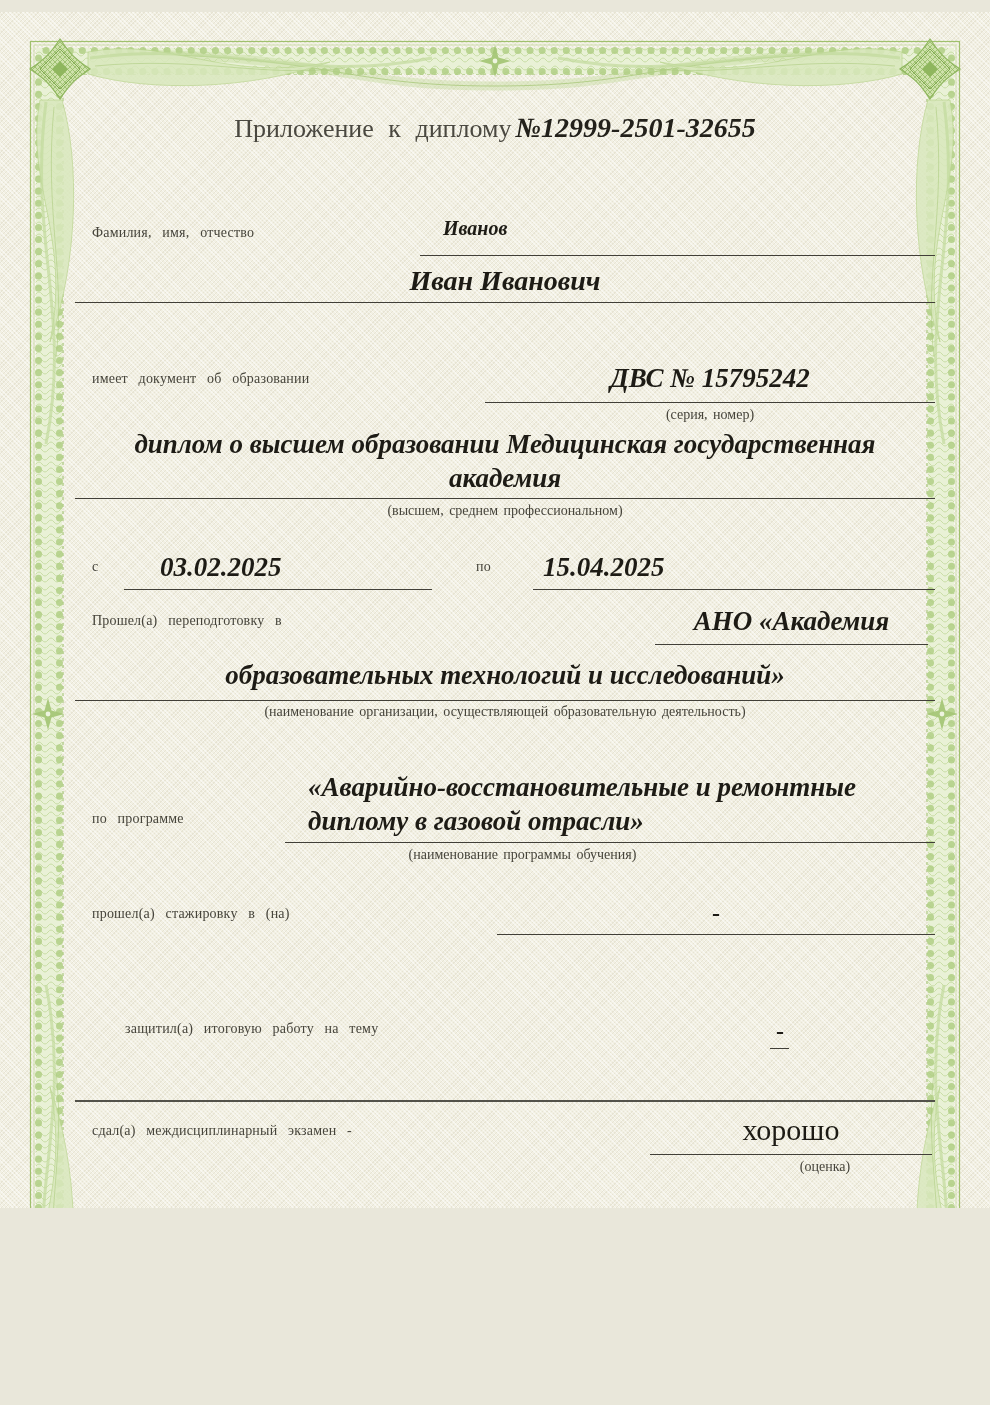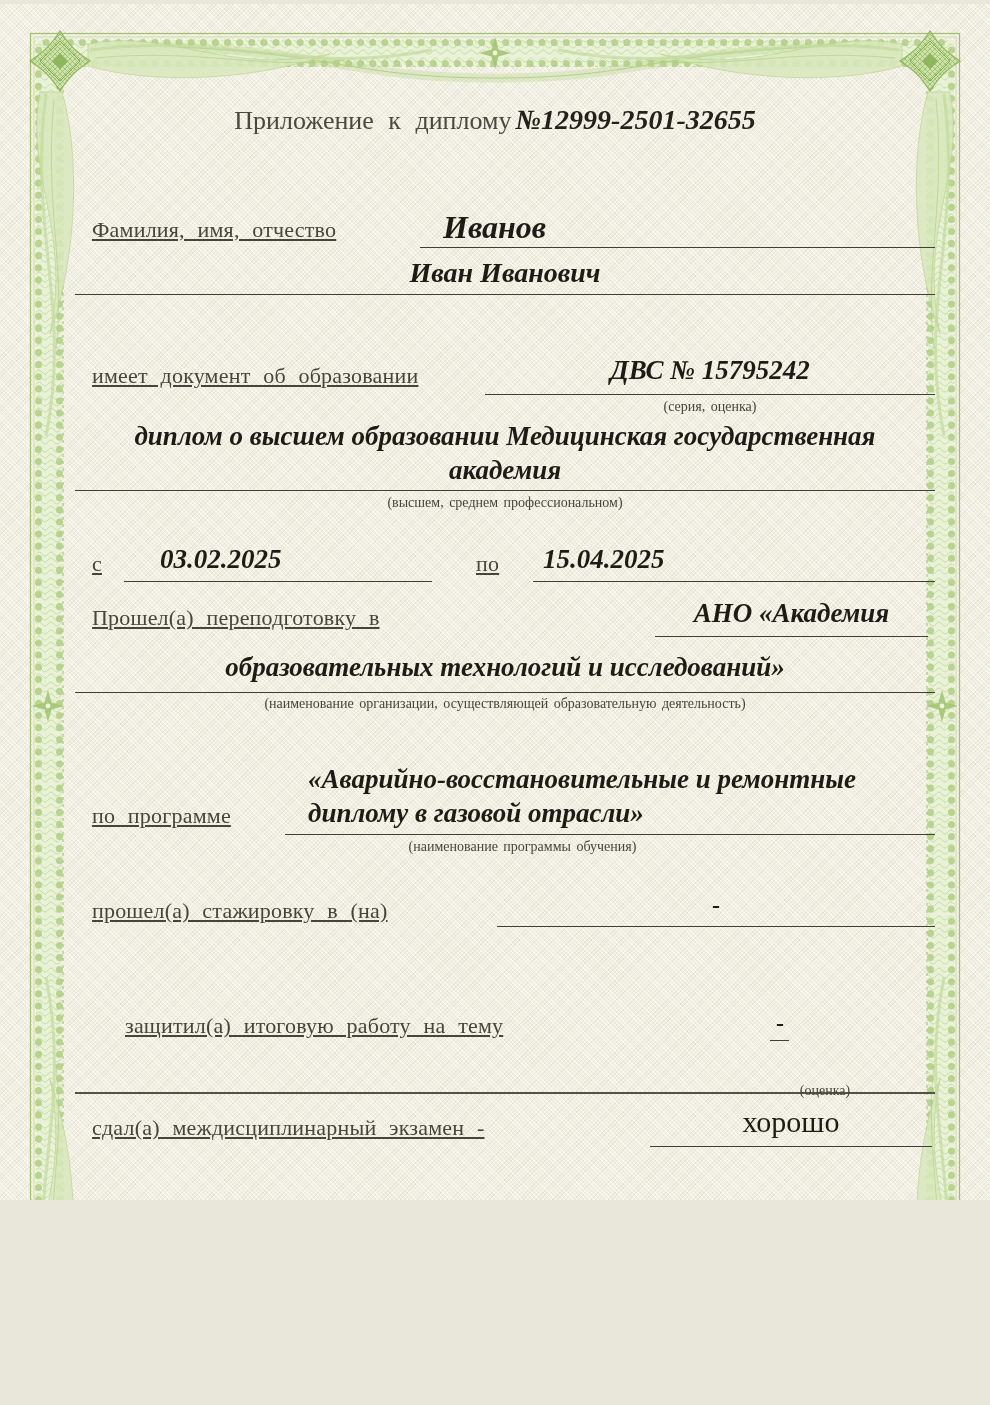--- a/index.html
+++ b/index.html
@@ -1,28 +1,28 @@
 <!DOCTYPE html>
 <html><head>
 <meta charset="utf-8">
 <style>
   html,body { margin:0; padding:0; background:#e9e7da; }
   .page {
-    position:relative; width:990px; height:1196px; margin:4px auto;
+    position:relative; width:990px; height:1196px; margin:12px auto;
     background-color:#f2f0e3;
     background-image:
       repeating-linear-gradient(45deg, rgba(255,255,255,.5) 0 1px, transparent 1px 3px),
       repeating-linear-gradient(-45deg, rgba(213,208,185,.38) 0 1px, transparent 1px 3px);
     overflow:hidden;
     font-family:"Liberation Serif", serif;
   }
   .border-svg { position:absolute; inset:0; pointer-events:none; }
   .pos { position:absolute; }
   .label {
-    font-size:22px; color:#46443b; word-spacing:7px; letter-spacing:.2px; white-space:nowrap;text-decoration:underline;
+    font-size:14px; color:#46443b; word-spacing:7px; letter-spacing:.2px; white-space:nowrap;
   }
   .value {
     font-size:27px; font-weight:bold; font-style:italic; color:#1d1b15; white-space:nowrap;
   }
   .value-light { font-size:30px; color:#1d1b15; }
   .dash { font-size:24px; font-weight:bold; color:#1d1b15; }
   .caption { font-size:14px; color:#46443b; word-spacing:2px; }
   .center { text-align:center; }
   .rule { position:absolute; height:0; border-bottom:1.6px solid #413f38; }
   .rule-heavy { position:absolute; height:0; border-bottom:2.2px solid #53524a; }
@@ -96,29 +96,29 @@
     <use href="#midstar" transform="translate(48,702)"></use>
     <use href="#midstar" transform="translate(942,702)"></use>
   </svg>
 
   <div class="pos center" style="left:0; top:100; left:0px; top:100px; width:990px;">
     <span class="title-prefix">Приложение к диплому</span>
     <span class="title-number">№12999-2501-32655</span>
   </div>
 
   <div class="pos label" style="left:92px; top:213px;">Фамилия, имя, отчество</div>
-  <div class="pos value" style="left:443px; top:205px; font-size:32px;">Иванов</div>
+  <div class="pos value" style="left:443px; top:205px; font-size:20px;">Иванов</div>
   <div class="rule" style="left:420px; top:243px; width:515px;"></div>
   <div class="pos value center" style="left:75px; top:253px; width:860px; font-size:28px;font-style:italic;">Иван Иванович</div>
   <div class="rule" style="left:75px; top:290px; width:860px;"></div>
 
   <div class="pos label" style="left:92px; top:359px;">имеет документ об образовании</div>
   <div class="pos value center" style="left:485px; top:351px; width:450px;">ДВС № 15795242</div>
   <div class="rule" style="left:485px; top:390px; width:450px;"></div>
-  <div class="pos caption center" style="left:485px; top:395px; width:450px;">(серия, оценка)</div>
+  <div class="pos caption center" style="left:485px; top:395px; width:450px;">(серия, номер)</div>
 
   <div class="pos value center" style="left:75px; top:417px; width:860px;">диплом о высшем образовании Медицинская государственная</div>
   <div class="pos value center" style="left:75px; top:451px; width:860px;">академия</div>
   <div class="rule" style="left:75px; top:486px; width:860px;"></div>
   <div class="pos caption center" style="left:75px; top:491px; width:860px;">(высшем, среднем профессиональном)</div>
 
   <div class="pos label" style="left:92px; top:547px;">с</div>
   <div class="pos value" style="left:160px; top:540px;">03.02.2025</div>
   <div class="rule" style="left:124px; top:577px; width:308px;"></div>
   <div class="pos label" style="left:476px; top:547px;">по</div>
@@ -143,15 +143,15 @@
   <div class="rule" style="left:497px; top:922px; width:438px;"></div>
 
   <div class="pos label" style="left:92px; top:1009px;padding-left:33px;">защитил(а) итоговую работу на тему</div>
   <div class="pos dash center" style="left:760px; top:1006px; width:40px;">-</div>
   <div class="rule" style="left:770px; top:1036px; width:19px;"></div>
   <div class="rule-heavy" style="left:75px; top:1088px; width:860px;"></div>
 
   <div class="pos label" style="left:92px; top:1111px;">сдал(а) междисциплинарный экзамен -</div>
   <div class="pos value-light center" style="left:650px; top:1101px; width:282px;">хорошо</div>
   <div class="rule" style="left:650px; top:1142px; width:282px;"></div>
-  <div class="pos caption center" style="left:700px; top:1079px; width:250px;text-align:center;">(оценка)</div>
+  <div class="pos caption center" style="left:700px; top:1147px; width:250px;text-align:center;">(оценка)</div>
 
 </div>
 
 </body></html>

